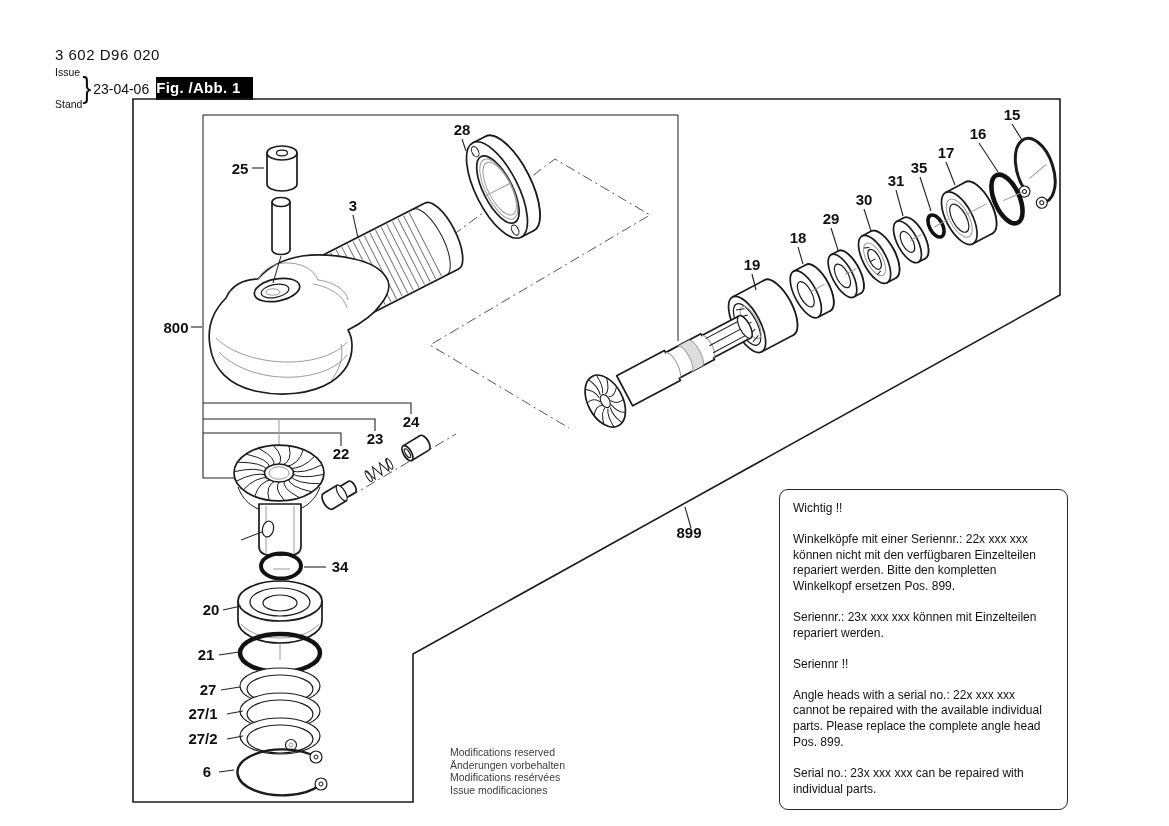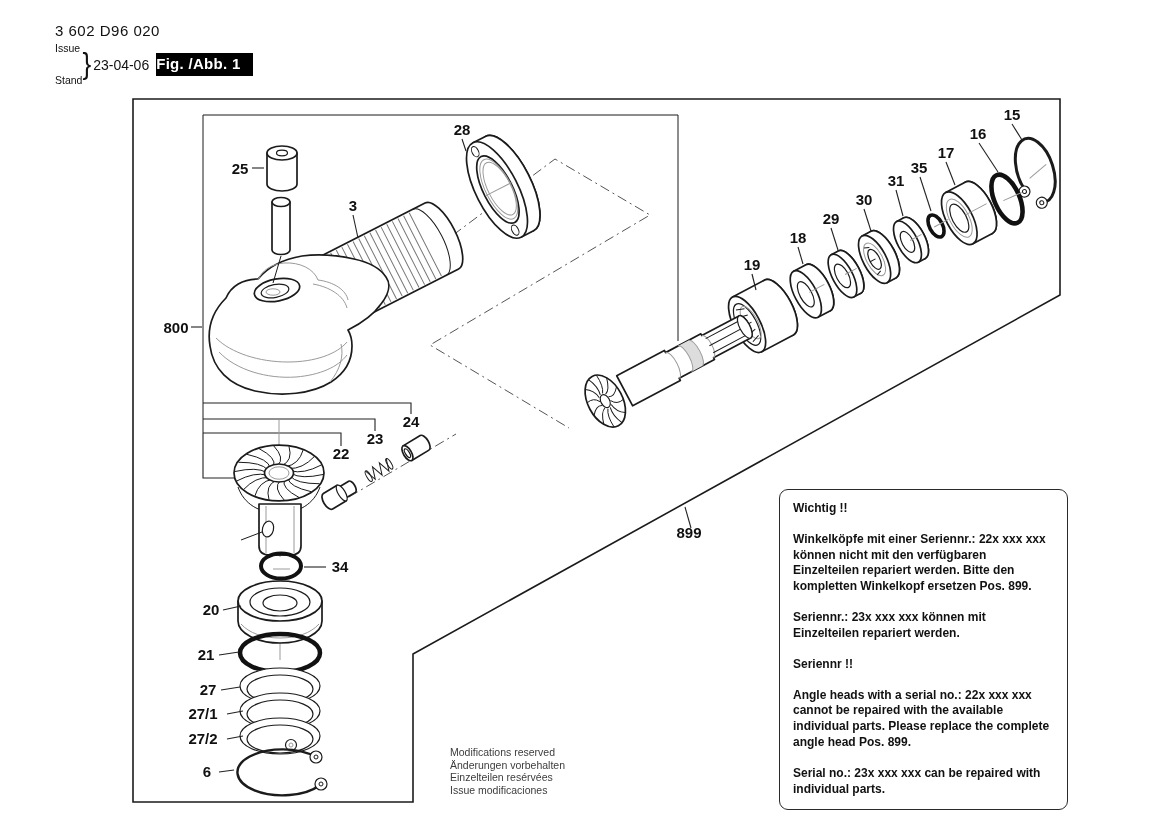--- a/index.html
+++ b/index.html
@@ -1,19 +1,19 @@
 <!DOCTYPE html>
 <html><head>
 <meta charset="utf-8">
 <style>
   html,body{margin:0;padding:0;}
   body{width:1169px;height:826px;background:#fff;position:relative;overflow:hidden;
        font-family:"Liberation Sans","DejaVu Sans",sans-serif;color:#111;}
   
-  .hdr{position:absolute;left:55px;top:22px;}
+  .hdr{position:absolute;left:55px;top:46px;}
   .partno{font-size:15px;letter-spacing:.5px;}
   .issueline{display:flex;align-items:center;margin-top:4px;}
   .issue-stand{display:flex;flex-direction:column;font-size:10.5px;line-height:11px;gap:21px;}
   .brace{font-size:26px;font-weight:400;transform:scaleY(1.15);margin:0 2px 0 0;}
   .date{font-size:14px;margin-right:7px;}
   .figbox{background:#000;color:#fff;font-size:15px;font-weight:bold;
           padding:2px 12px 4px 0;letter-spacing:.3px;}
   
   svg.draw{position:absolute;left:0;top:0;}
   .o{fill:#fff;stroke:#1b1b1b;stroke-width:1.7;stroke-linejoin:round;}
@@ -21,21 +21,21 @@
   .t{fill:none;stroke:#1b1b1b;stroke-width:1;}
   .g{fill:none;stroke:#9a9a9a;stroke-width:1;}
   .blk{fill:none;stroke:#111;}
   .ld{fill:none;stroke:#222;stroke-width:1.1;}
   .dd{fill:none;stroke:#555;stroke-width:1;stroke-dasharray:10 4 2 4;}
   .brd{fill:none;stroke:#1b1b1b;stroke-width:1.6;}
   text.lbl{font:bold 15px "Liberation Sans","DejaVu Sans",sans-serif;fill:#101010;text-anchor:middle;}
   
   .notebox{position:absolute;left:779px;top:489px;width:261px;
            border:1.6px solid #2a2a2a;border-radius:9px;padding:11px 13px;
-           font-size:12px;font-weight:bold;line-height:1.32;background:#fff;}
+           font-size:12px;font-weight:normal;line-height:1.32;background:#fff;}
   .notebox p{margin:0 0 15px 0;}
   .notebox p:last-child{margin-bottom:0;}
   
   .footnote{position:absolute;left:450px;top:746px;font-size:10.5px;line-height:1.2;color:#3c3c3c;}
 </style>
 </head>
 <body>
 
 <div class="hdr">
   <div class="partno">3 602 D96 020</div>
@@ -362,15 +362,15 @@
   <p>Winkelköpfe mit einer Seriennr.: 22x xxx xxx können nicht mit den verfügbaren Einzelteilen repariert werden. Bitte den kompletten Winkelkopf ersetzen Pos. 899.</p>
   <p>Seriennr.: 23x xxx xxx können mit Einzelteilen repariert werden.</p>
   <p>Seriennr !!</p>
   <p>Angle heads with a serial no.: 22x xxx xxx cannot be repaired with the available individual parts. Please replace the complete angle head Pos. 899.</p>
   <p>Serial no.: 23x xxx xxx can be repaired with individual parts.</p>
 </div>
 
 <div class="footnote">
   <div>Modifications reserved</div>
   <div>Änderungen vorbehalten</div>
-  <div>Einzelteilen resérvées</div>
+  <div>Modifications resérvées</div>
   <div>Issue modificaciones</div>
 </div>
 
 </body></html>

